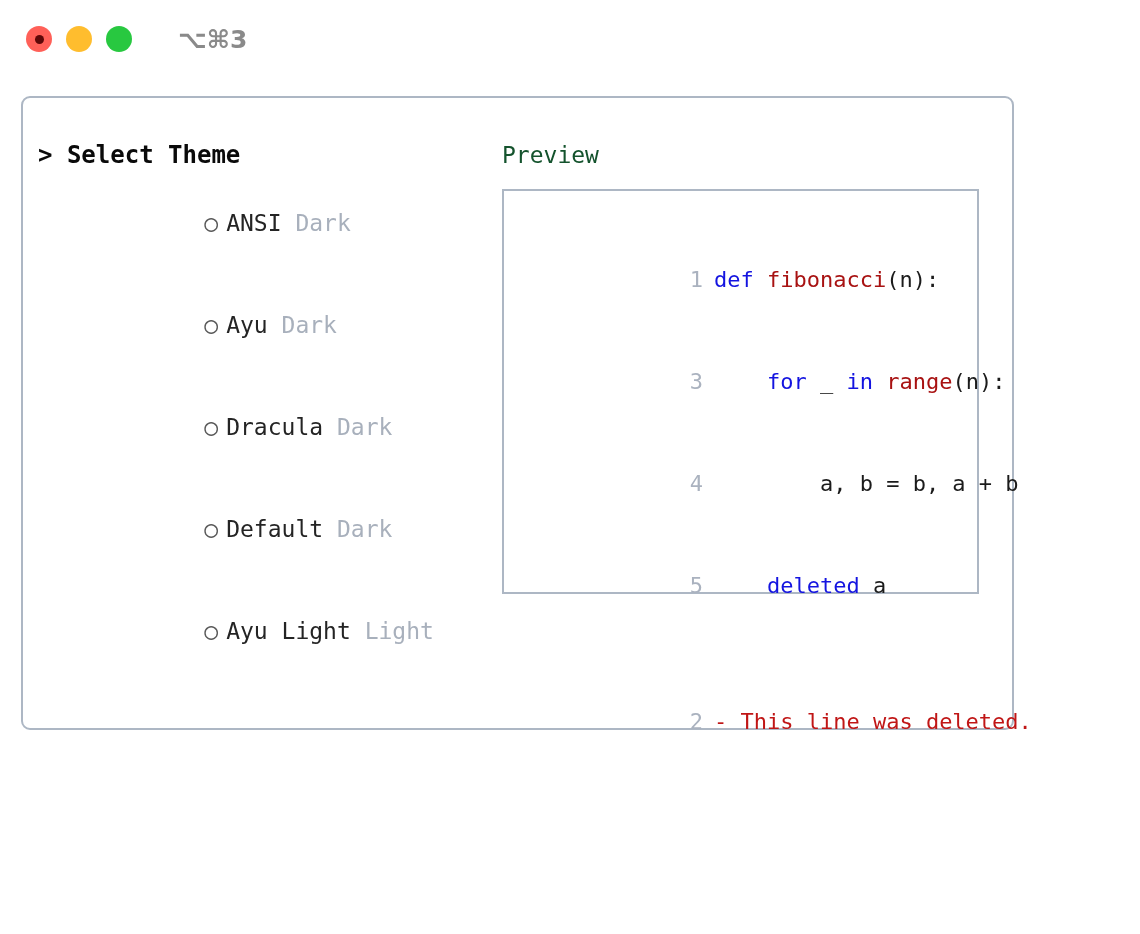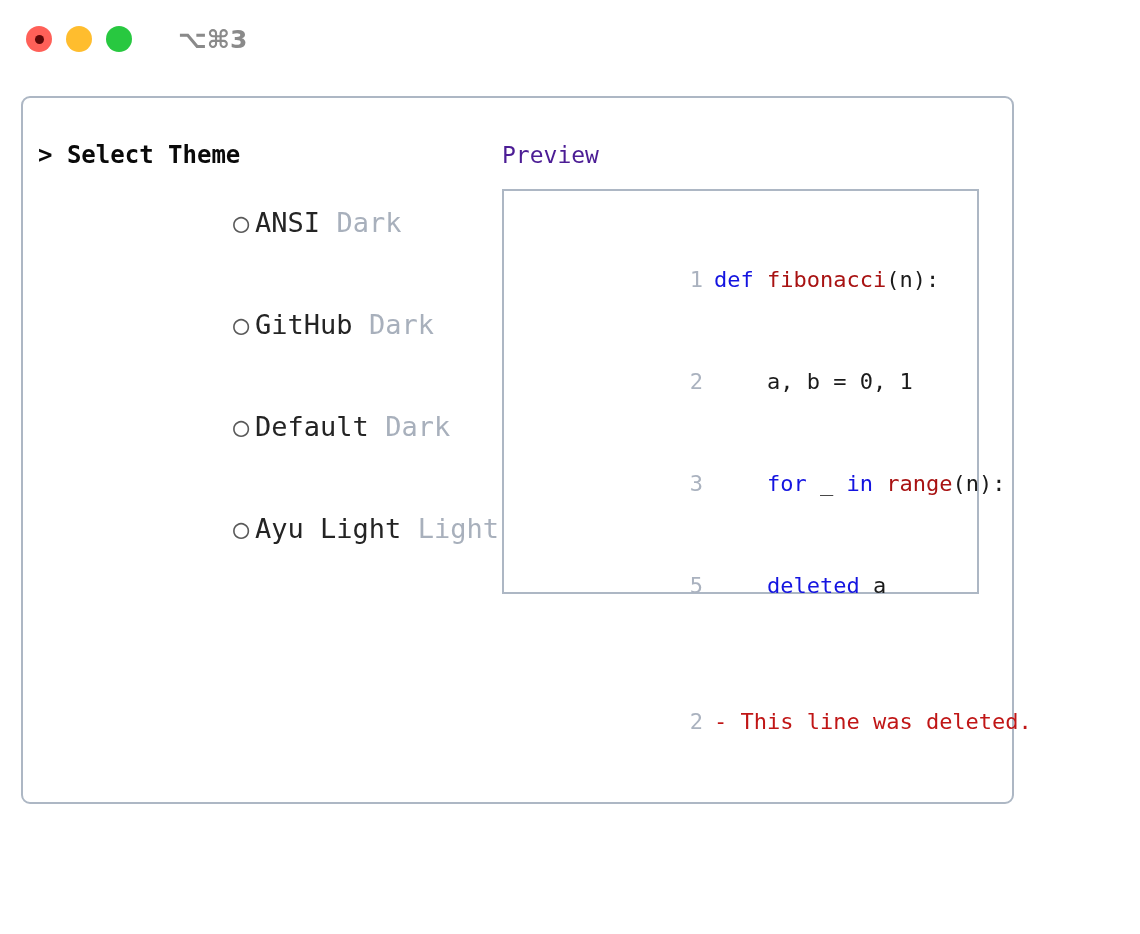--- a/index.html
+++ b/index.html
@@ -64,21 +64,21 @@
     letter-spacing: 0px;
     font-family: "DejaVu Sans", "Liberation Sans", sans-serif;
   }
 
   
   .panel {
     position: absolute;
     left: 21px;
     top: 96px;
     width: 993px;
-    height: 708px;
+    height: 634px;
     border: 2px solid #adb7c4;
     border-radius: 9px;
     box-sizing: border-box;
     background: #ffffff;
   }
 
   .columns {
     position: absolute;
     left: 0; top: 0;
     width: 100%;
@@ -93,21 +93,21 @@
     width: 440px;
   }
   .section-header {
     font-size: 24px;
     font-weight: bold;
     color: #0a0a0a;
     line-height: 34px;
     white-space: pre;
   }
   .theme-row {
-    font-size: 27px;
+    font-size: 23px;
     line-height: 34px;
     color: #2c2c2c;
     white-space: pre;
   }
   .bullet {
     display: inline-block;
     width: 22px;
     color: #5a5a5a;
   }
   .theme-name { color: #242424; }
@@ -116,21 +116,21 @@
   
   .right-col {
     position: absolute;
     left: 479px;
     top: 40px;
     width: 490px;
   }
   .preview-title {
     font-size: 23px;
     line-height: 34px;
-    color: #4c1d95;
+    color: #14532d;
     margin-bottom: 17px;
   }
   .preview-box {
     width: 477px;
     height: 405px;
     border: 2px solid #adb7c4;
     box-sizing: border-box;
     background: #ffffff;
     padding: 38px 12px 0 14px;
   }
@@ -175,21 +175,24 @@
 
       <div class="left-col">
 
         <div class="section-header">&gt; Select Theme</div>
 
         <div>
           <div class="theme-row">
             <span class="bullet">○</span><span class="theme-name">ANSI</span><span class="theme-cat"> </span><span class="theme-cat">Dark</span>
           </div>
           <div class="theme-row">
-            <span class="bullet">○</span><span class="theme-name">GitHub</span><span class="theme-cat"> </span><span class="theme-cat">Dark</span>
+            <span class="bullet">○</span><span class="theme-name">Ayu</span><span class="theme-cat"> </span><span class="theme-cat">Dark</span>
+          </div>
+          <div class="theme-row">
+            <span class="bullet">○</span><span class="theme-name">Dracula</span><span class="theme-cat"> </span><span class="theme-cat">Dark</span>
           </div>
           <div class="theme-row">
             <span class="bullet">○</span><span class="theme-name">Default</span><span class="theme-cat"> </span><span class="theme-cat">Dark</span>
           </div>
           <div class="theme-row">
             <span class="bullet">○</span><span class="theme-name">Ayu Light</span><span class="theme-cat"> </span><span class="theme-cat">Light</span>
           </div>
 
         </div>
 
@@ -197,28 +200,28 @@
 
       <div class="right-col">
         <div class="preview-title">Preview</div>
 
         <div class="preview-box">
 
           <div class="code-line">
             <span class="lineno">1</span><span class="kw">def </span><span class="fn">fibonacci</span><span class="plain">(n):</span>
           </div>
 
-          <div class="code-line">
-            <span class="lineno">2</span><span class="plain">    a, b = 0, 1</span>
-          </div>
 
           <div class="code-line">
             <span class="lineno">3</span><span class="plain">    </span><span class="kw">for</span><span class="plain"> _ </span><span class="kw">in </span><span class="fn">range</span><span class="plain">(n):</span>
           </div>
 
+          <div class="code-line">
+            <span class="lineno">4</span><span class="plain">        a, b = b, a + b</span>
+          </div>
 
           <div class="code-line">
             <span class="lineno">5</span><span class="plain">    </span><span class="kw">deleted</span><span class="plain"> a</span>
           </div>
 
           <div class="diff-gap"></div>
 
 
           <div class="code-line">
             <span class="lineno">2</span><span class="del">-</span><span class="del"> This line was deleted.</span>

